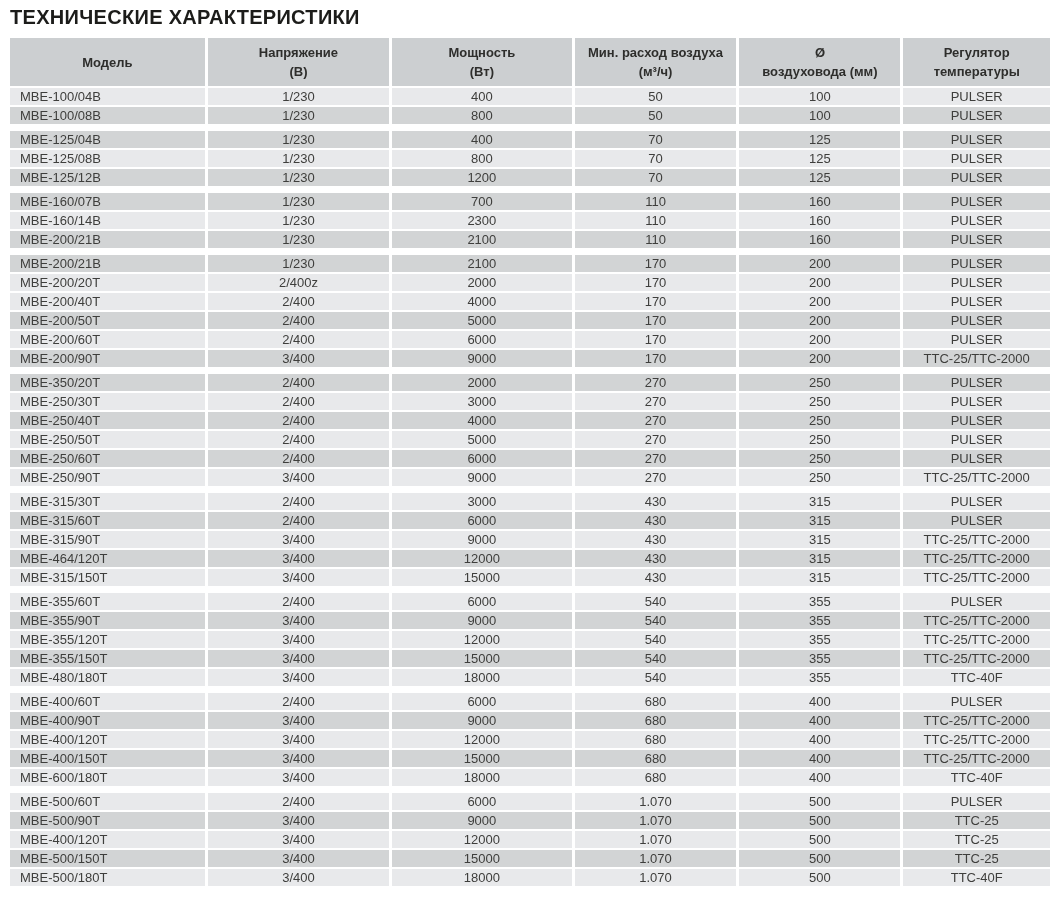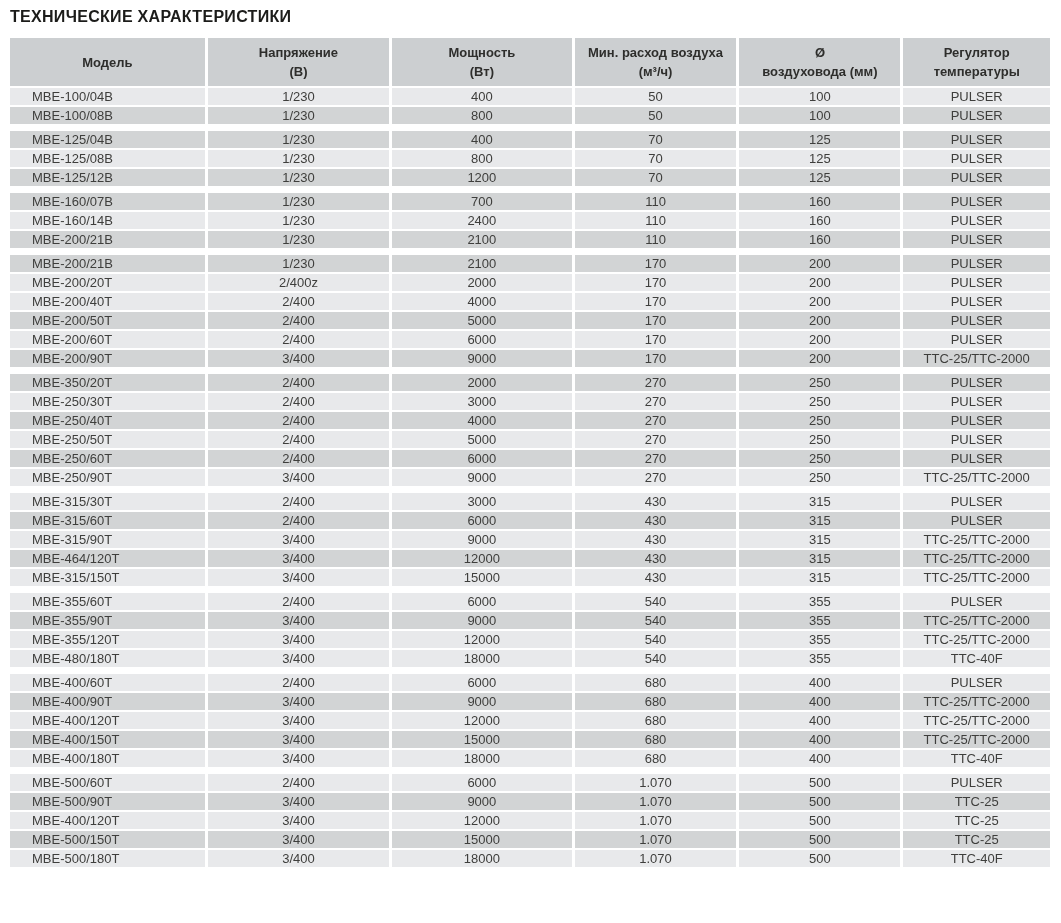--- a/index.html
+++ b/index.html
@@ -8,21 +8,21 @@
     background: #ffffff;
   }
   body {
     width: 1061px;
     height: 923px;
     font-family: "Liberation Sans", "DejaVu Sans", sans-serif;
     overflow: hidden;
   }
   .page-title {
     margin: 8px 0 0 10px;
-    font-size: 16px;
+    font-size: 20px;
     line-height: 18px;
     font-weight: 700;
     letter-spacing: 0.3px;
     color: #1c1c1a;
   }
   table.spec {
     table-layout: fixed;
     width: 1046px;
     margin: 10px 0 0 7px;
     border-collapse: separate;
@@ -52,21 +52,21 @@
     color: #3e3e3c;
     text-align: center;
     vertical-align: middle;
     white-space: nowrap;
     overflow: hidden;
   }
   tr.light td { background: #e8e9eb; }
   tr.dark  td { background: #d2d4d5; }
   td.model {
     text-align: left;
-    padding-left: 22px;
+    padding-left: 10px;
   }
   tr.spacer td {
     background: transparent;
     height: 3px;
   }
 </style>
 </head>
 <body>
 
 <h1 class="page-title">ТЕХНИЧЕСКИЕ ХАРАКТЕРИСТИКИ</h1>
@@ -158,21 +158,21 @@
         <td class="model">MBE-160/07B</td>
         <td>1/230</td>
         <td>700</td>
         <td>110</td>
         <td>160</td>
         <td>PULSER</td>
       </tr>
       <tr class="light">
         <td class="model">MBE-160/14B</td>
         <td>1/230</td>
-        <td>2400</td>
+        <td>2300</td>
         <td>110</td>
         <td>160</td>
         <td>PULSER</td>
       </tr>
       <tr class="dark">
         <td class="model">MBE-200/21B</td>
         <td>1/230</td>
         <td>2100</td>
         <td>110</td>
         <td>160</td>
@@ -339,20 +339,28 @@
         <td>3/400</td>
         <td>9000</td>
         <td>540</td>
         <td>355</td>
         <td>TTC-25/TTC-2000</td>
       </tr>
       <tr class="light">
         <td class="model">MBE-355/120T</td>
         <td>3/400</td>
         <td>12000</td>
+        <td>540</td>
+        <td>355</td>
+        <td>TTC-25/TTC-2000</td>
+      </tr>
+      <tr class="dark">
+        <td class="model">MBE-355/150T</td>
+        <td>3/400</td>
+        <td>15000</td>
         <td>540</td>
         <td>355</td>
         <td>TTC-25/TTC-2000</td>
       </tr>
       <tr class="light">
         <td class="model">MBE-480/180T</td>
         <td>3/400</td>
         <td>18000</td>
         <td>540</td>
         <td>355</td>
@@ -387,21 +395,21 @@
       </tr>
       <tr class="dark">
         <td class="model">MBE-400/150T</td>
         <td>3/400</td>
         <td>15000</td>
         <td>680</td>
         <td>400</td>
         <td>TTC-25/TTC-2000</td>
       </tr>
       <tr class="light">
-        <td class="model">MBE-400/180T</td>
+        <td class="model">MBE-600/180T</td>
         <td>3/400</td>
         <td>18000</td>
         <td>680</td>
         <td>400</td>
         <td>TTC-40F</td>
       </tr>
       <tr class="spacer">
         <td colspan="6"></td>
       </tr>
       <tr class="light">

